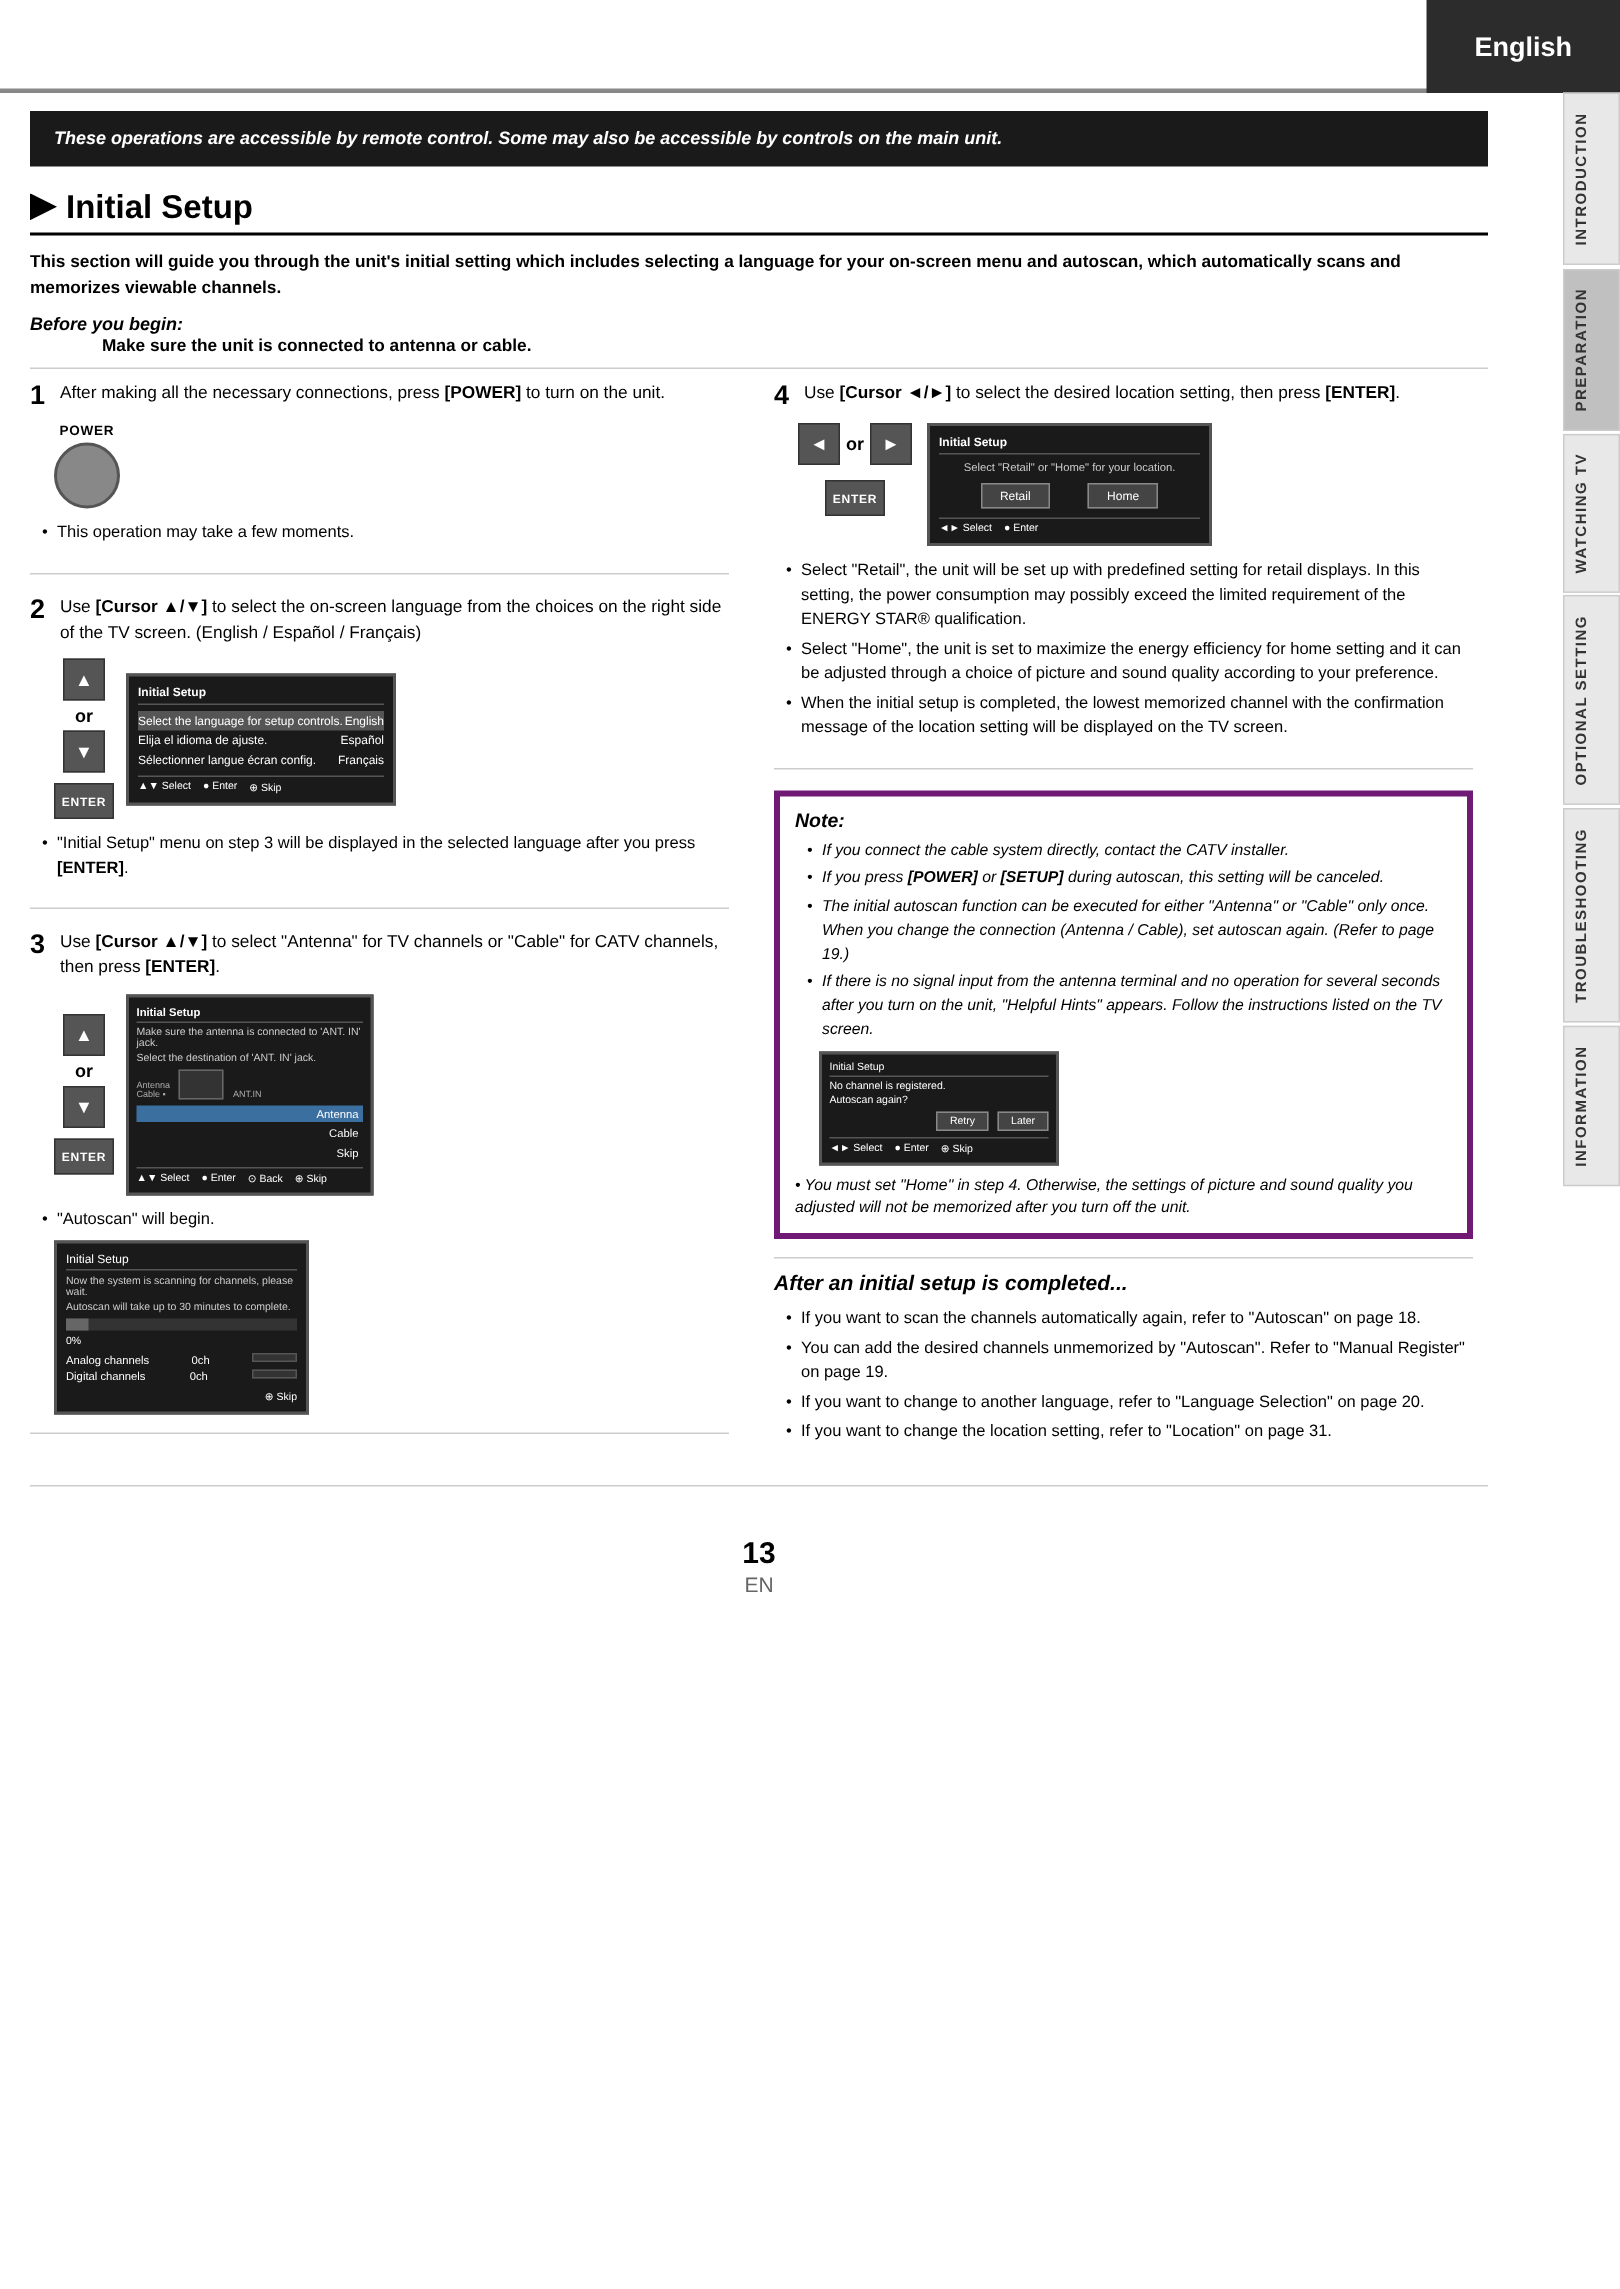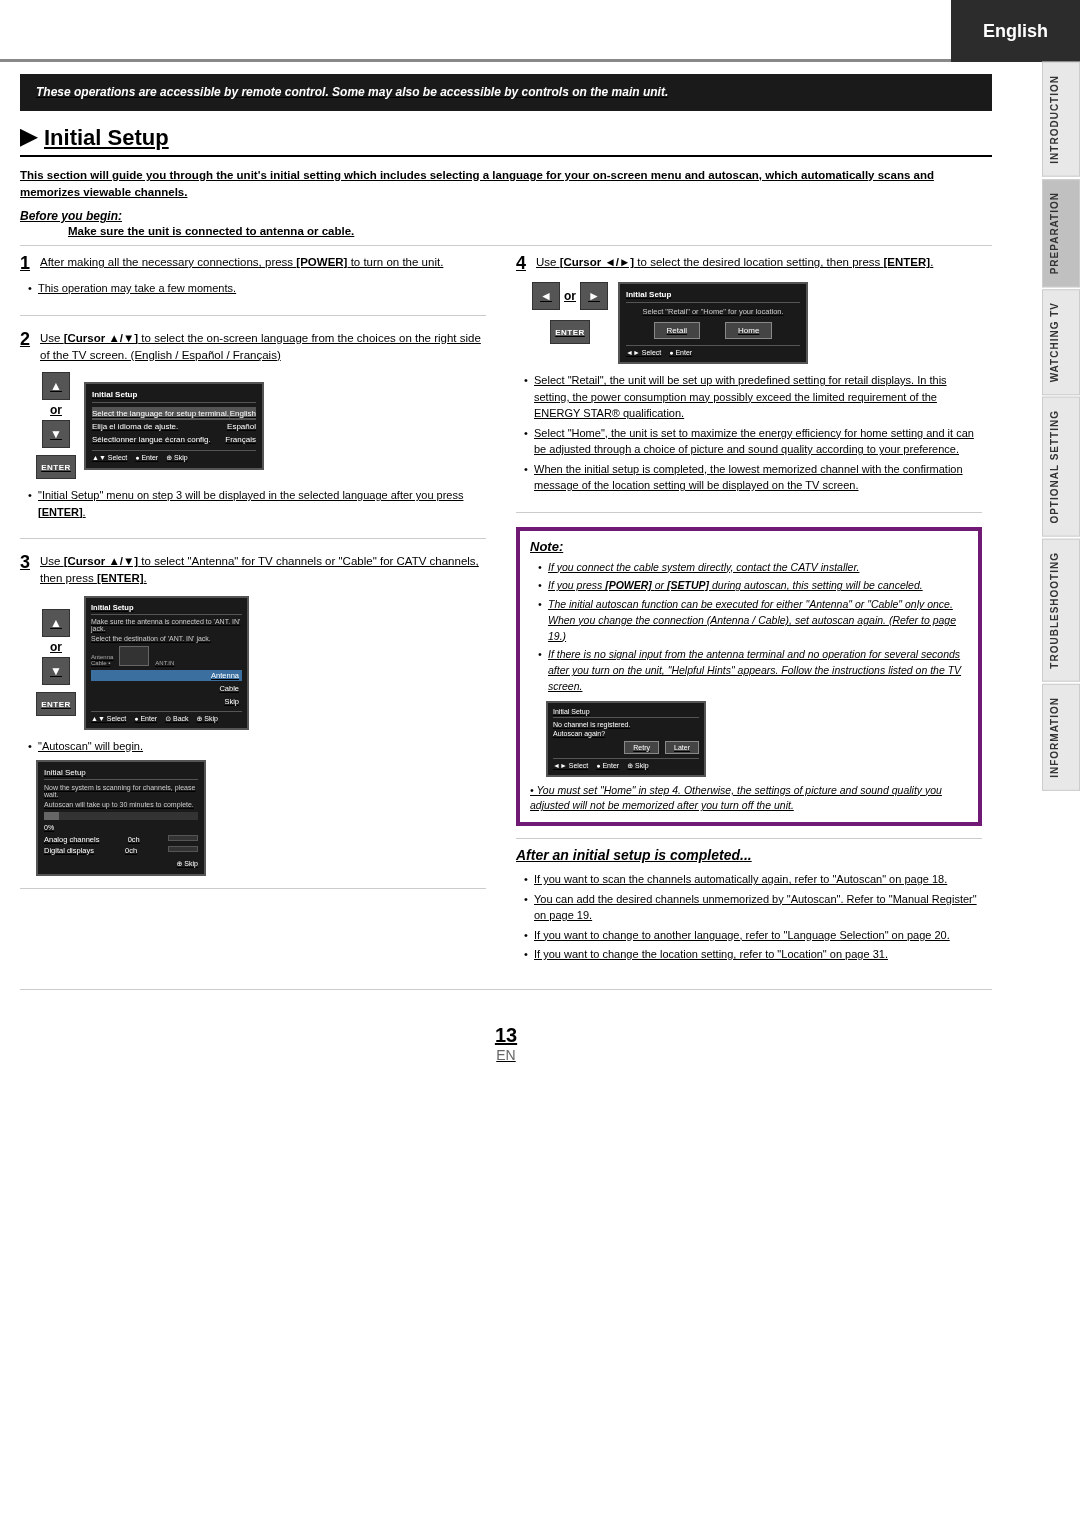--- a/index.html
+++ b/index.html
@@ -61,21 +61,20 @@
       margin-bottom: 2px;
     }
     .sidebar-tab.active {
       background: #c0c0c0;
     }
 
     
     .main-content {
       padding: 0 48px 20px 20px;
       margin-right: 40px;
-      text-decoration: underline;
     }
 
     
     .alert-banner {
       background: #1a1a1a;
       color: #fff;
       font-style: italic;
       font-weight: bold;
       font-size: 12px;
       padding: 10px 16px;
@@ -498,20 +497,26 @@
 
   <div class="two-col">
 
     <div class="left-col">
 
       <div class="step">
         <div class="step-header">
           <span class="step-number">1</span>
           <div class="step-text">
             After making all the necessary connections, press <strong>[POWER]</strong> to turn on the unit.
+          </div>
+        </div>
+        <div class="button-group">
+          <div class="btn-col">
+            <div class="btn-label">POWER</div>
+            <div class="btn-power"></div>
           </div>
         </div>
         <ul class="bullet-list">
           <li>This operation may take a few moments.</li>
         </ul>
       </div>
 
       <div class="step">
         <div class="step-header">
           <span class="step-number">2</span>
@@ -527,21 +532,21 @@
             <div style="margin-top:4px;">
               <div class="btn-enter">
                 <span class="btn-enter-label">ENTER</span>
               </div>
             </div>
           </div>
 
           <div class="screen-mockup">
             <div class="screen-title">Initial Setup</div>
             <div class="screen-row selected">
-              <span>Select the language for setup terminal.</span>
+              <span>Select the language for setup controls.</span>
               <span>English</span>
             </div>
             <div class="screen-row">
               <span>Elija el idioma de ajuste.</span>
               <span>Español</span>
             </div>
             <div class="screen-row">
               <span>Sélectionner langue écran config.</span>
               <span>Français</span>
             </div>
@@ -610,21 +615,21 @@
             <div class="progress-bar-outer">
               <div class="progress-bar-inner"></div>
             </div>
             <div style="font-size:7px;margin-bottom:3px;">0%</div>
             <div class="scan-row">
               <span>Analog channels</span>
               <span>0ch</span>
               <span style="width:30px;height:6px;display:inline-block;background:#333;border:1px solid #555;"></span>
             </div>
             <div class="scan-row">
-              <span>Digital displays</span>
+              <span>Digital channels</span>
               <span>0ch</span>
               <span style="width:30px;height:6px;display:inline-block;background:#333;border:1px solid #555;"></span>
             </div>
             <div style="text-align:right;font-size:7px;margin-top:4px;">⊕ Skip</div>
           </div>
         </div>
       </div>
 
     </div>
 

